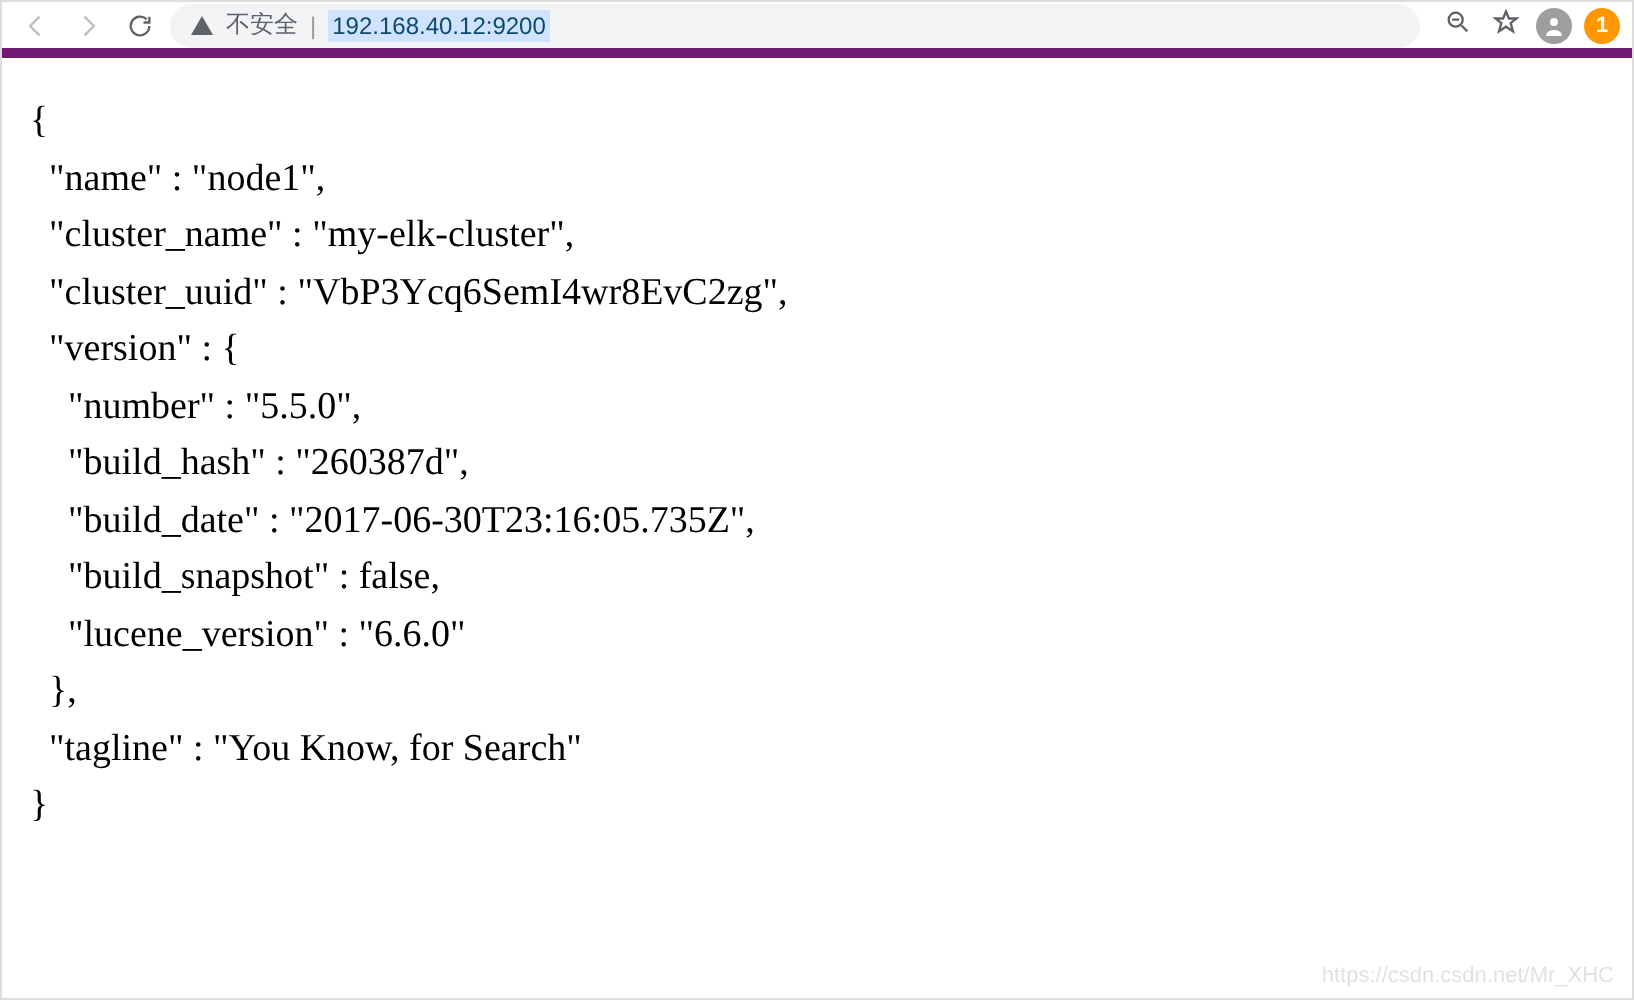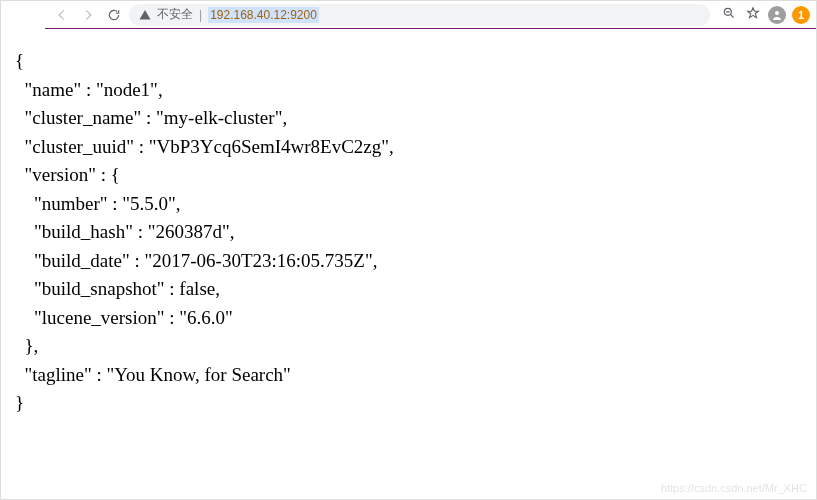--- a/index.html
+++ b/index.html
@@ -11,22 +11,21 @@
     overflow: hidden;
     border: 1px solid #ddd;
   }
   .addr-bar {
     height: 28px;
     background: #fff;
     display: flex;
     align-items: center;
     padding: 0 6px;
     gap: 4px;
-    border-bottom: 1px solid #701a75;
-    margin-left: 44px;
+    border-bottom: 5px solid #701a75;
   }
   .nav-btn {
     width: 22px; height: 22px;
     display: flex; align-items: center; justify-content: center;
     color: #5f6368;
     border-radius: 50%;
     font-size: 16px;
     cursor: pointer;
   }
   .nav-btn.disabled { color: #bdbdbd; cursor: default; }
@@ -39,21 +38,21 @@
     align-items: center;
     gap: 6px;
     padding: 0 10px;
     font-size: 12px;
     color: #5f6368;
   }
   .url-box .warn { display: flex; align-items: center; }
   .url-box .sep { color: #999; }
   .url-box .url-text {
     background: #cfe2ff;
-    color: #a16207;
+    color: #0c4a6e;
     padding: 1px 2px;
   }
   .right-icons {
     display: flex; align-items: center; gap: 6px;
     margin-left: 6px;
   }
   .circle-profile {
     width: 18px; height: 18px; border-radius: 50%;
     background: #9e9e9e;
     display:flex;align-items:center;justify-content:center;

